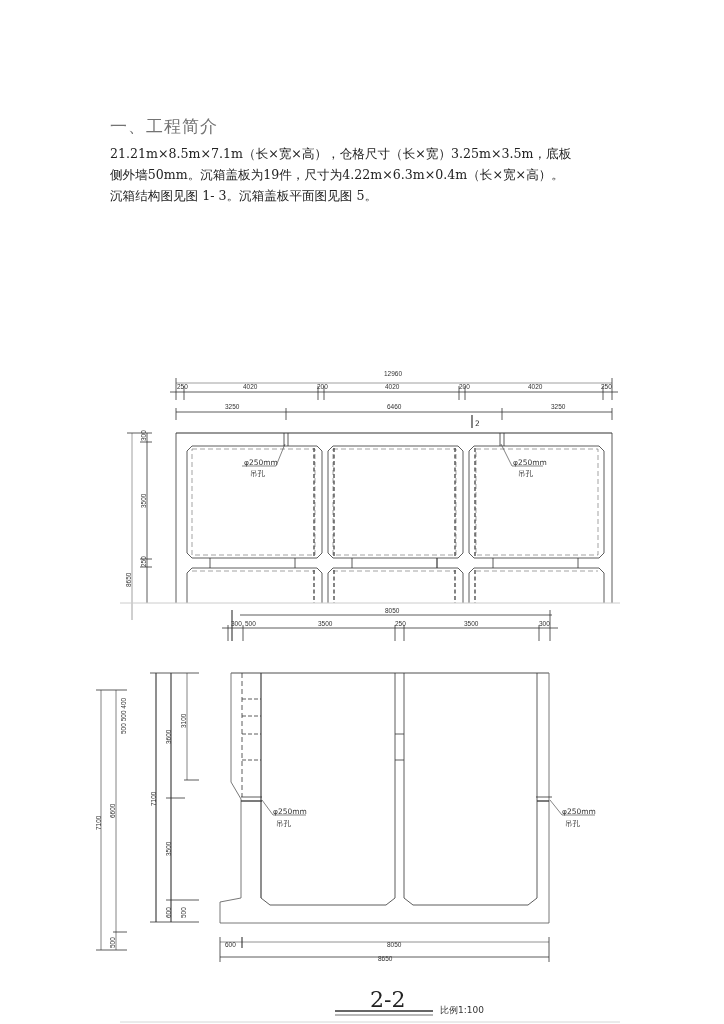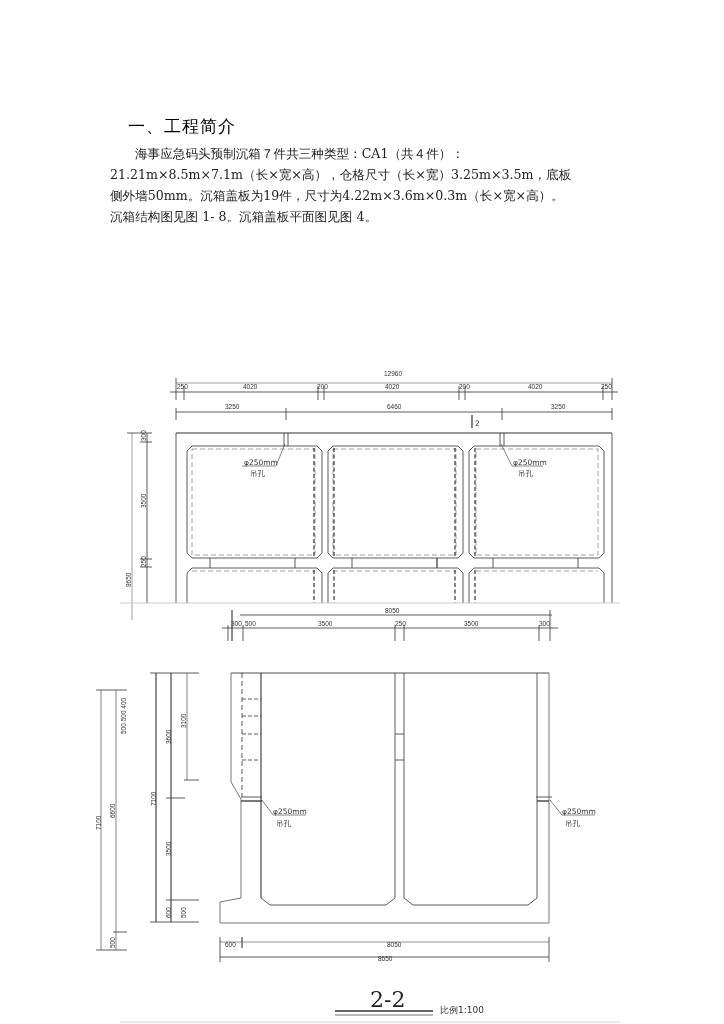--- a/index.html
+++ b/index.html
@@ -1,37 +1,36 @@
 <!DOCTYPE html>
 <html><head>
 <meta charset="utf-8">
 <style>
   html, body { margin: 0; padding: 0; background: #ffffff; }
   body { width: 724px; height: 1024px; position: relative; overflow: hidden;
          font-family: "DejaVu Serif", "Liberation Serif", serif; color: #1a1a1a; }
-  .heading { position: absolute; left: 128px; top: 115px; font-size: 17px; letter-spacing: 1px; color: #000000; }
+  .heading { position: absolute; left: 110px; top: 115px; font-size: 17px; letter-spacing: 1px; color: #737373; }
   .para { position: absolute; left: 110px; top: 143px; width: 510px; font-size: 12.6px; line-height: 21px; color: #222; text-align: justify; }
   .para .line { display: block; white-space: nowrap; }
   .para .indent { padding-left: 25px; }
   svg { position: absolute; left: 0; top: 0; }
   .dim { font-family: "Liberation Sans Narrow", "Liberation Sans", sans-serif; font-size: 6.5px; fill: #333; }
   .lbl { font-family: "DejaVu Sans", sans-serif; font-size: 7.5px; fill: #333; }
   .title22 { font-family: "DejaVu Serif", serif; font-size: 22px; fill: #222; }
   .scale { font-family: "DejaVu Sans", sans-serif; font-size: 9px; fill: #333; }
 </style>
 </head>
 <body>
 
 <div class="heading">一、工程简介</div>
 
 <div class="para">
-  <span class="line indent">海事应急码头预制沉箱７件共三种类型：CA1（共４件）：</span>
   <span class="line">21.21m×8.5m×7.1m（长×宽×高），仓格尺寸（长×宽）3.25m×3.5m，底板</span>
-  <span class="line">侧外墙50mm。沉箱盖板为19件，尺寸为4.22m×3.6m×0.3m（长×宽×高）。</span>
-  <span class="line">沉箱结构图见图 1- 8。沉箱盖板平面图见图 4。</span>
+  <span class="line">侧外墙50mm。沉箱盖板为19件，尺寸为4.22m×6.3m×0.4m（长×宽×高）。</span>
+  <span class="line">沉箱结构图见图 1- 3。沉箱盖板平面图见图 5。</span>
 </div>
 
 <svg width="724" height="1024" viewBox="0 0 724 1024">
 
   <g stroke="#333" fill="none" stroke-width="0.8">
 
     <line x1="176" y1="383" x2="612" y2="383" stroke="#888"></line>
     <line x1="170" y1="392" x2="618" y2="392"></line>
     <line x1="176" y1="412" x2="612" y2="412"></line>
 

